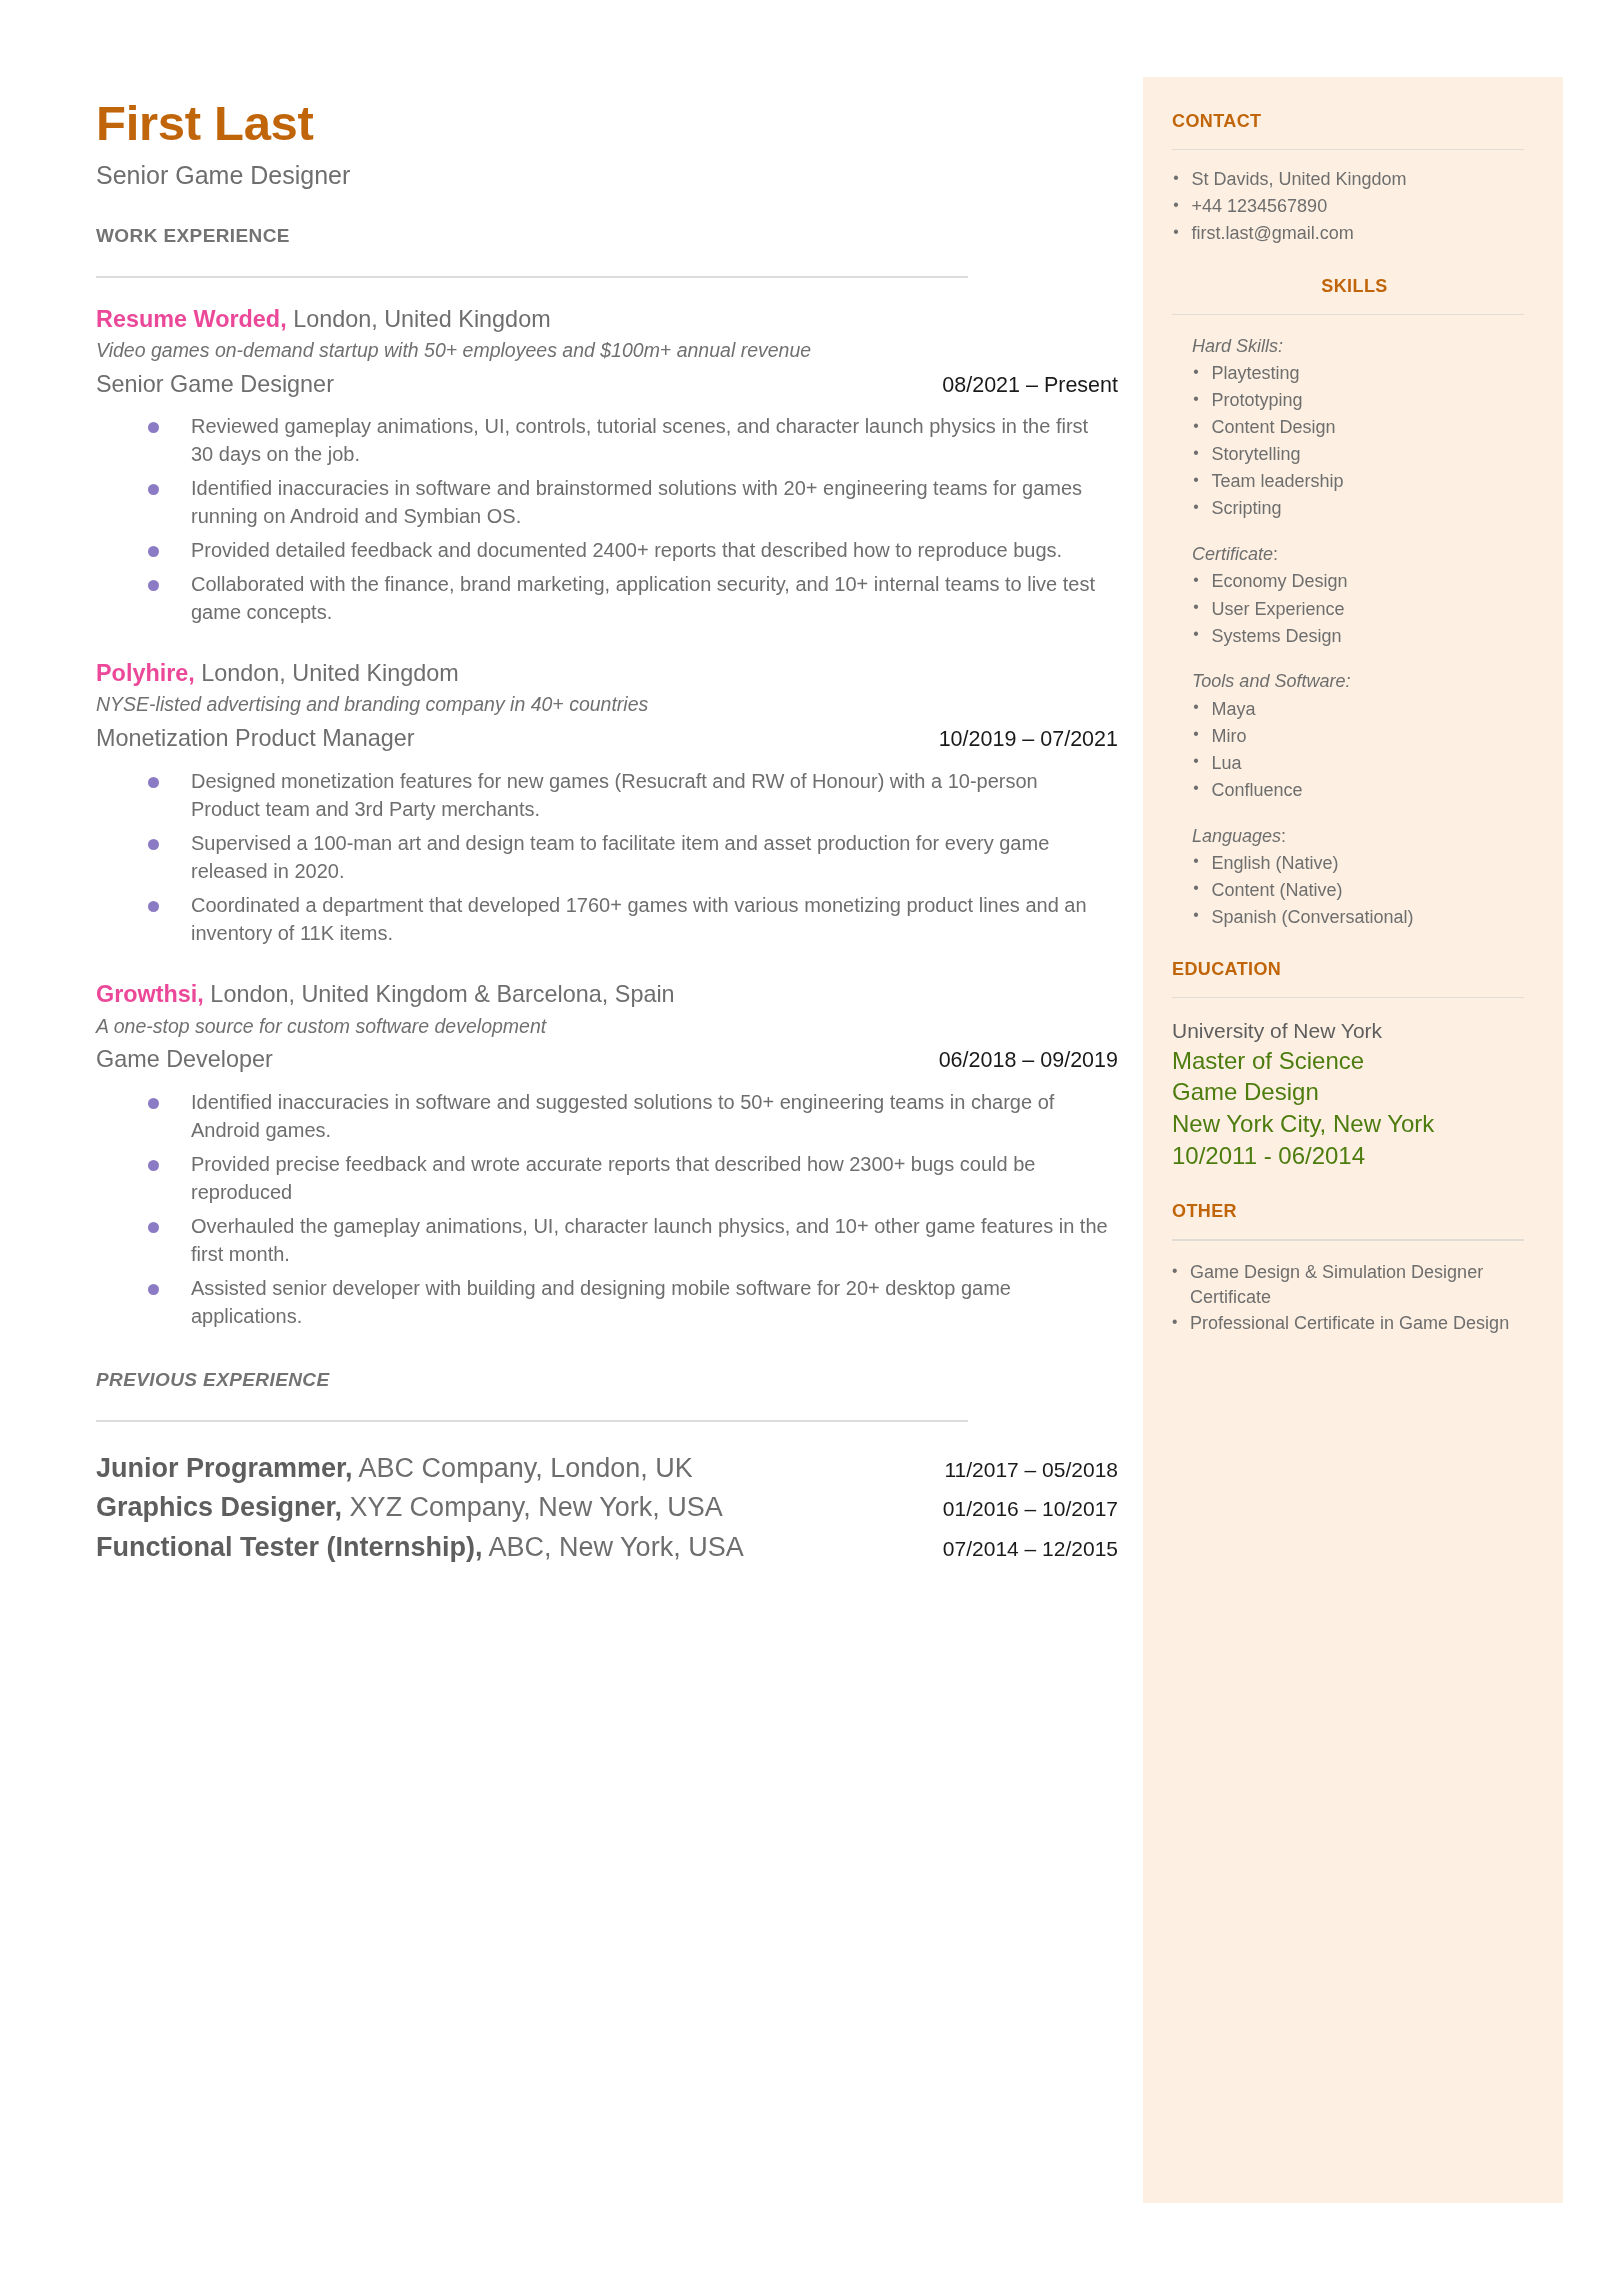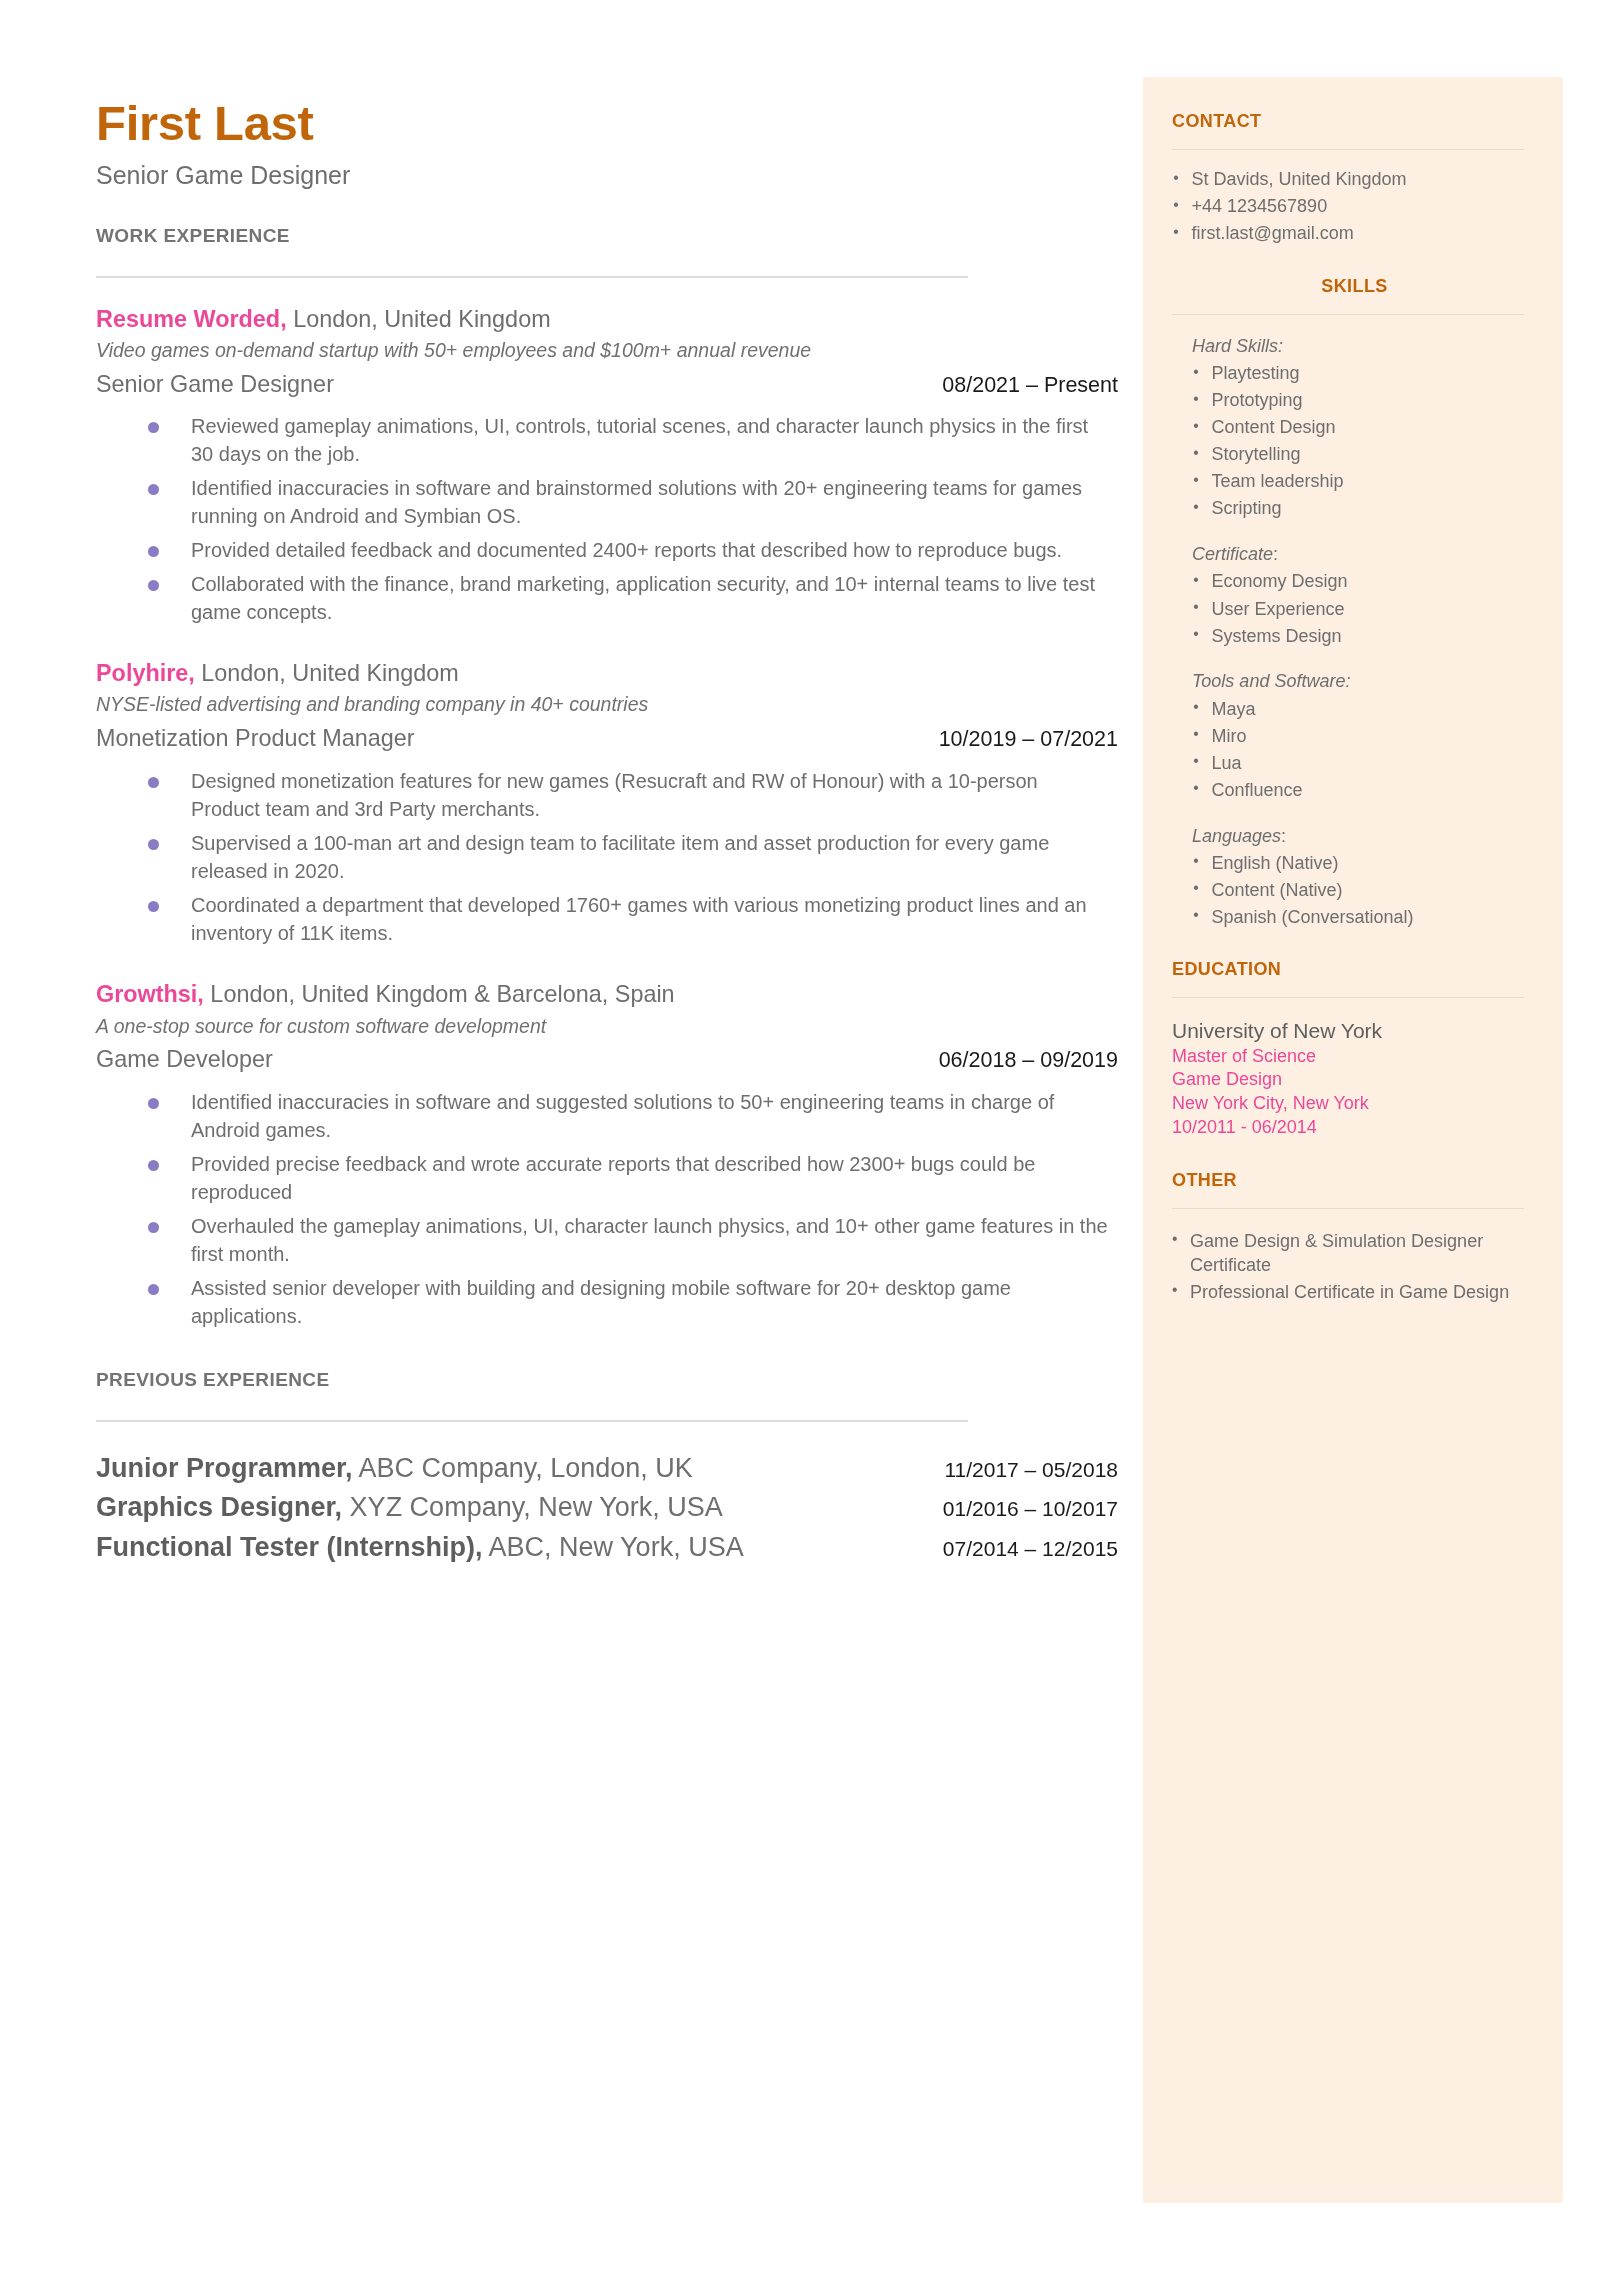--- a/index.html
+++ b/index.html
@@ -173,22 +173,22 @@
   .skills-group-label .colon{ font-style:normal; }
   .skills-group{ margin-bottom:22px; }
   .skills-group:last-child{ margin-bottom:0; }
 
   .edu-school{
     font-size:21px;
     color:#5E5E5E;
     line-height:1.3;
   }
   .edu-line{
-    font-size:18px;
-    color:#ec4899;
+    font-size:24px;
+    color:#4d7c0f;
     line-height:1.32;
   }
 
   .other-list{ list-style:none; }
   .other-list li{
     position:relative;
     padding-left:18px;
     font-size:18px;
     color:#6E6E6E;
     line-height:1.35;
@@ -255,21 +255,21 @@
         </div>
         <ul class="bullets">
           <li>Identified inaccuracies in software and suggested solutions to 50+ engineering teams in charge of Android games.</li>
           <li>Provided precise feedback and wrote accurate reports that described how 2300+ bugs could be reproduced</li>
           <li>Overhauled the gameplay animations, UI, character launch physics, and 10+ other game features in the first month.</li>
           <li>Assisted senior developer with building and designing mobile software for 20+ desktop game applications.</li>
         </ul>
       </div>
     </div>
 
-  <div style="margin-top:39px;">
+  <div style="margin-top:39px;font-style:italic;">
     <div class="section-heading">PREVIOUS EXPERIENCE</div>
     <div class="section-rule mt-rule"></div>
   </div>
 
   <div id="prev-container" style="margin-top:27px;">
       <div class="prev-row">
         <div class="prev-text"><b>Junior Programmer,</b><span> ABC Company, London, UK</span></div>
         <div class="prev-dates">11/2017 – 05/2018</div>
       </div>
       <div class="prev-row">

